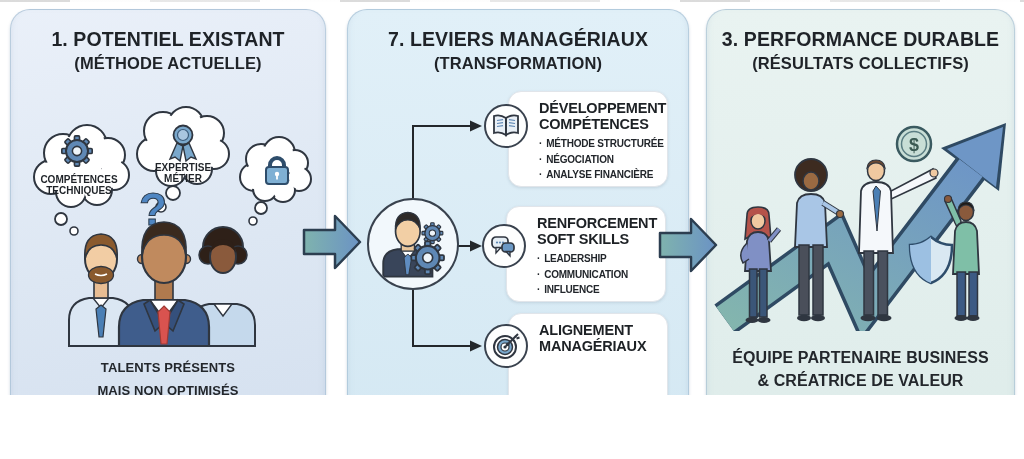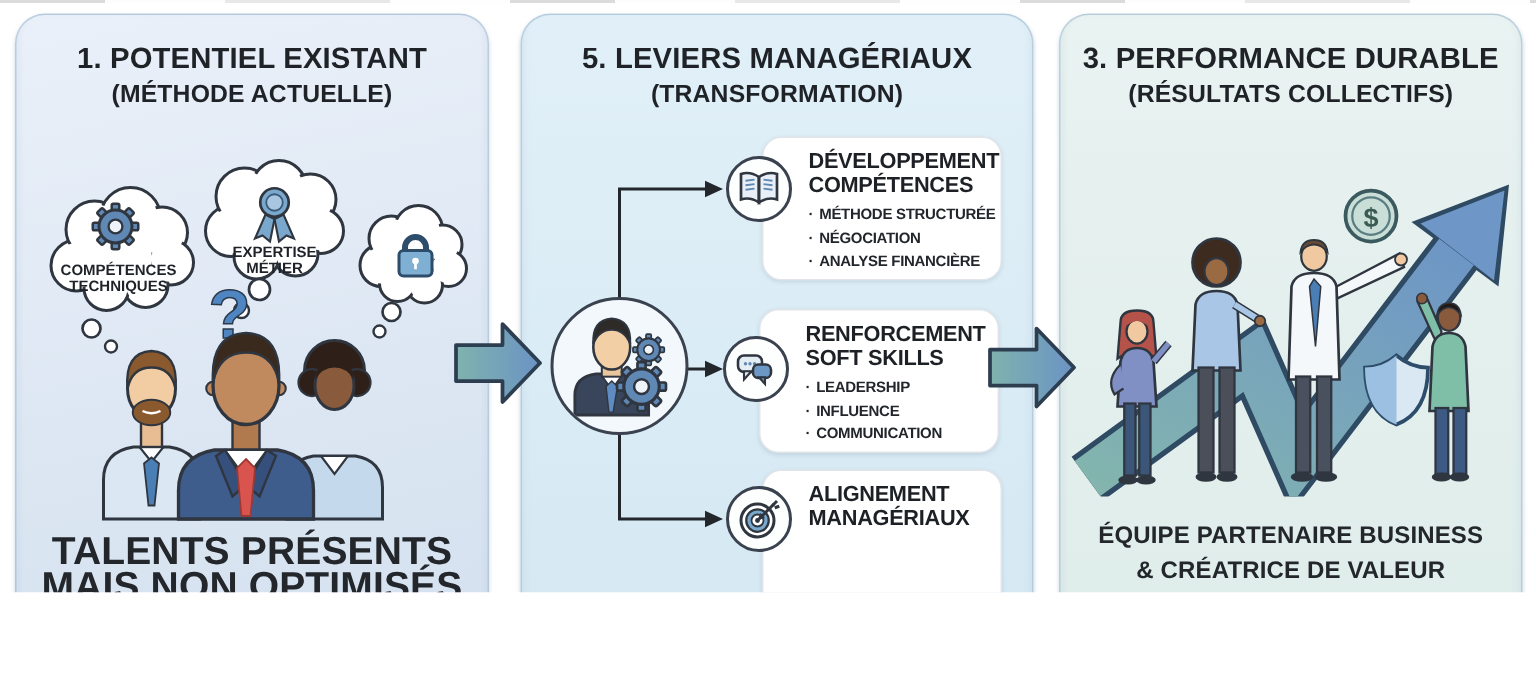--- a/index.html
+++ b/index.html
@@ -24,21 +24,21 @@
   .panel2{left:347px;width:342px;background:linear-gradient(180deg,#e1f0f8 0%,#d4e8f3 100%);}
   .panel3{left:706px;width:309px;background:linear-gradient(180deg,#e9f3f1 0%,#deecea 100%);}
   .panel-title{
     position:absolute;top:17px;left:0;width:100%;text-align:center;
     color:#1f2328;font-weight:bold;letter-spacing:.1px;line-height:24px;
   }
   .panel-title .line1{font-size:19.5px;}
   .panel-title .line2{font-size:16.5px;}
   .caption{
     position:absolute;left:0;width:100%;text-align:center;color:#23272c;
-    font-weight:bold;font-size:26px;line-height:23px;letter-spacing:.1px;
+    font-weight:bold;font-size:13px;line-height:23px;letter-spacing:.1px;
   }
   .caption.p1{top:346px;}
   .caption.p3{top:336px;font-size:16px;}
   .illus{position:absolute;display:block;}
   
   .lever-box{
     position:absolute;background:#ffffff;border:1.5px solid #e1e5ea;border-radius:13px;
     box-shadow:0 1px 3px rgba(60,80,100,.15);box-sizing:border-box;
     padding:9px 6px 6px 30px;
   }
@@ -233,21 +233,21 @@
     </svg>
 
     <div class="caption p1">
       <div>TALENTS PRÉSENTS</div>
       <div>MAIS NON OPTIMISÉS</div>
     </div>
   </section>
 
   <section class="panel panel2">
     <div class="panel-title">
-      <div class="line1">5. LEVIERS MANAGÉRIAUX</div>
+      <div class="line1">7. LEVIERS MANAGÉRIAUX</div>
       <div class="line2">(TRANSFORMATION)</div>
     </div>
 
     <svg class="connector-svg" width="342" height="440" viewBox="0 0 342 440">
       <path d="M65,192 V116 H122" fill="none" stroke="#23272b" stroke-width="2"></path>
       <polygon points="134,116 122,110.5 122,121.5" fill="#23272b"></polygon>
       <path d="M108,236 H122" fill="none" stroke="#23272b" stroke-width="2"></path>
       <polygon points="134,236 122,230.5 122,241.5" fill="#23272b"></polygon>
       <path d="M65,278 V336 H122" fill="none" stroke="#23272b" stroke-width="2"></path>
       <polygon points="134,336 122,330.5 122,341.5" fill="#23272b"></polygon>
@@ -295,22 +295,22 @@
       </svg>
     </div>
 
     <div class="lever-box" style="left:158px;top:196px;width:160px;height:96px;">
       <div class="lever-title">
         <div>RENFORCEMENT</div>
         <div>SOFT SKILLS</div>
       </div>
       <div class="lever-bullets">
         <div class="bullet"><span class="dot">·</span><span>LEADERSHIP</span></div>
+        <div class="bullet"><span class="dot">·</span><span>COMMUNICATION</span></div>
         <div class="bullet"><span class="dot">·</span><span>INFLUENCE</span></div>
-        <div class="bullet"><span class="dot">·</span><span>COMMUNICATION</span></div>
       </div>
     </div>
     <div class="icon-circle" style="left:134px;top:214px;">
       <svg width="30" height="30" viewBox="0 0 30 30">
         <rect x="3" y="6" width="16" height="11" rx="4" fill="#e4edf4" stroke="#2f3640" stroke-width="1.7"></rect>
         <polygon points="7,16.5 7,22 12,16.5" fill="#e4edf4" stroke="#2f3640" stroke-width="1.4"></polygon>
         <circle cx="8" cy="11.5" r="1.1" fill="#5f88b5"></circle>
           <circle cx="11" cy="11.5" r="1.1" fill="#5f88b5"></circle>
           <circle cx="14" cy="11.5" r="1.1" fill="#5f88b5"></circle>
         <rect x="13" y="12" width="12" height="9" rx="3.5" fill="#6b98c4" stroke="#2f3640" stroke-width="1.7"></rect>

